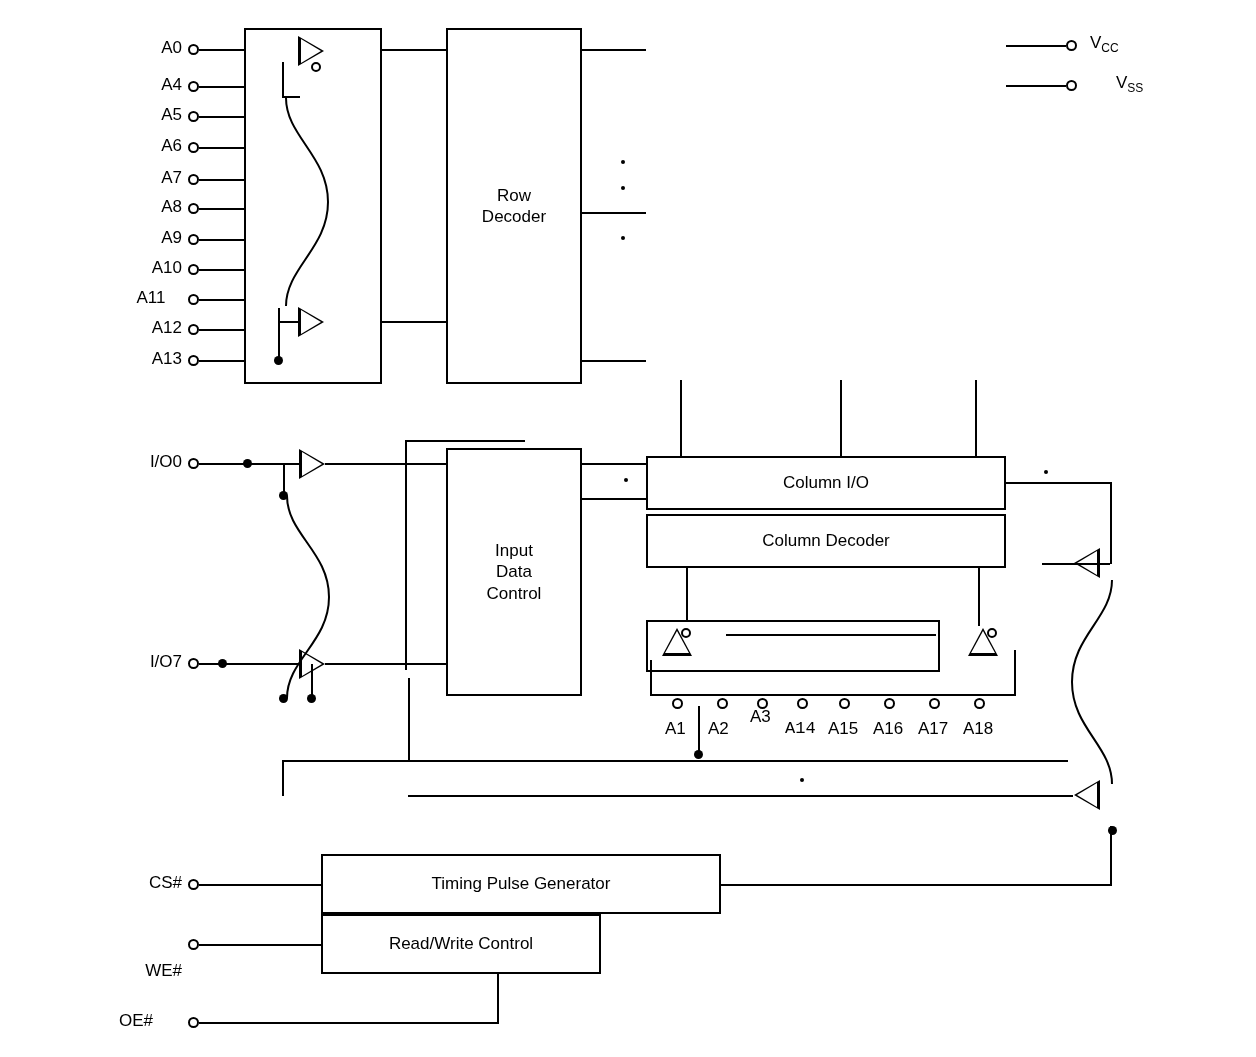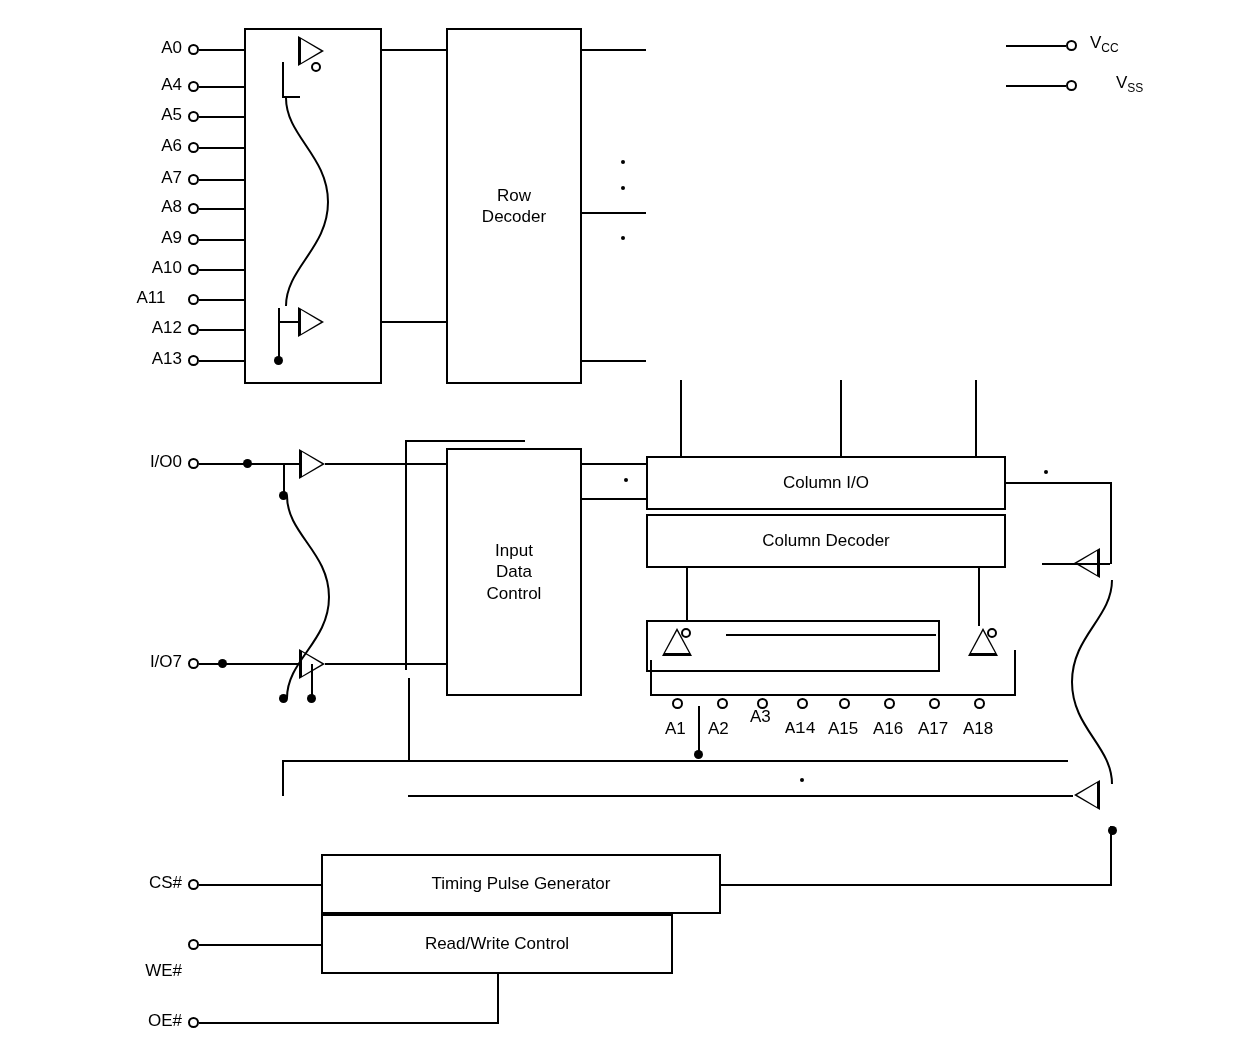--- a/index.html
+++ b/index.html
@@ -338,27 +338,27 @@
     <span>V</span><span class="sub">CC</span>
   </div>
   <div class="lbl" style="left:1090px; top:73px;margin-left:26px;">
     <span>V</span><span class="sub">SS</span>
   </div>
   <div class="hline" style="left:1006px; top:45px; width:60px;"></div>
   <div class="hline" style="left:1006px; top:85px; width:60px;"></div>
 
   <div class="pinlabel" style="left:118px; top:873px; width:64px;">CS#</div>
   <div class="pinlabel" style="left:118px; top:961px; width:64px;">WE#</div>
-  <div class="pinlabel" style="left:118px; top:1011px; width:64px;">OE#</div>
+  <div class="pinlabel" style="left:104px; top:1011px; width:64px;text-align:center;">OE#</div>
 
   <div class="pin" style="left:188px; top:879px;"></div>
   <div class="pin" style="left:188px; top:939px;"></div>
   <div class="pin" style="left:188px; top:1017px;"></div>
 
   <div class="hline" style="left:199px; top:884px; width:124px;"></div>
   <div class="hline" style="left:199px; top:944px; width:124px;"></div>
   <div class="hline" style="left:199px; top:1022px; width:300px;"></div>
   <div class="vline" style="left:497px; top:974px; height:50px;"></div>
 
   <div class="box" style="left:321px; top:854px; width:400px; height:60px;">Timing Pulse Generator</div>
-  <div class="box" style="left:321px; top:914px; width:352px; height:60px;">Read/Write Control</div>
+  <div class="box" style="left:321px; top:914px; width:280px; height:60px;">Read/Write Control</div>
 
 </div>
 
 </body></html>

